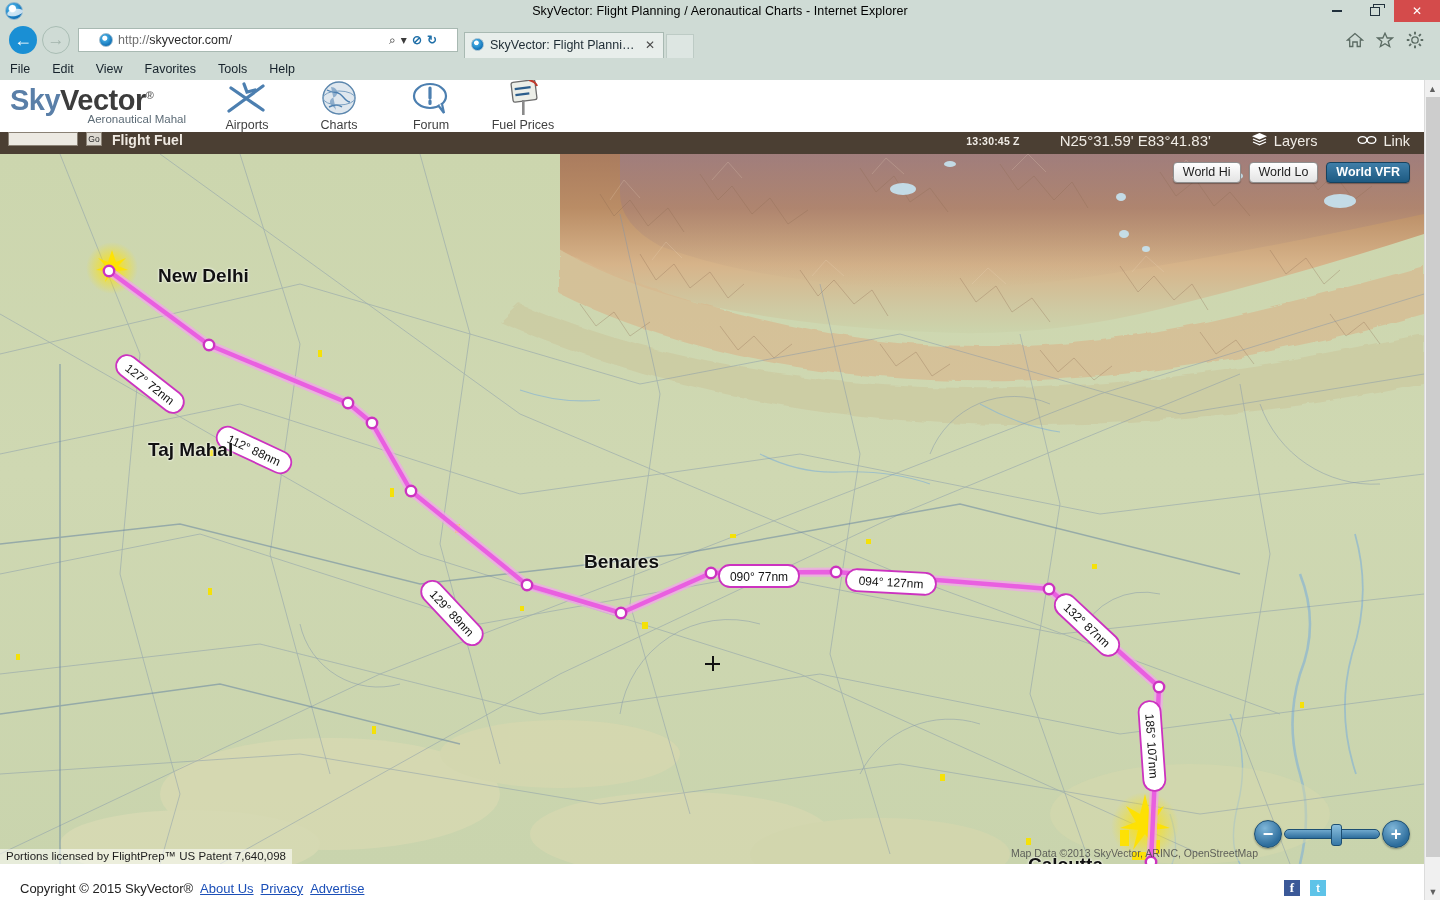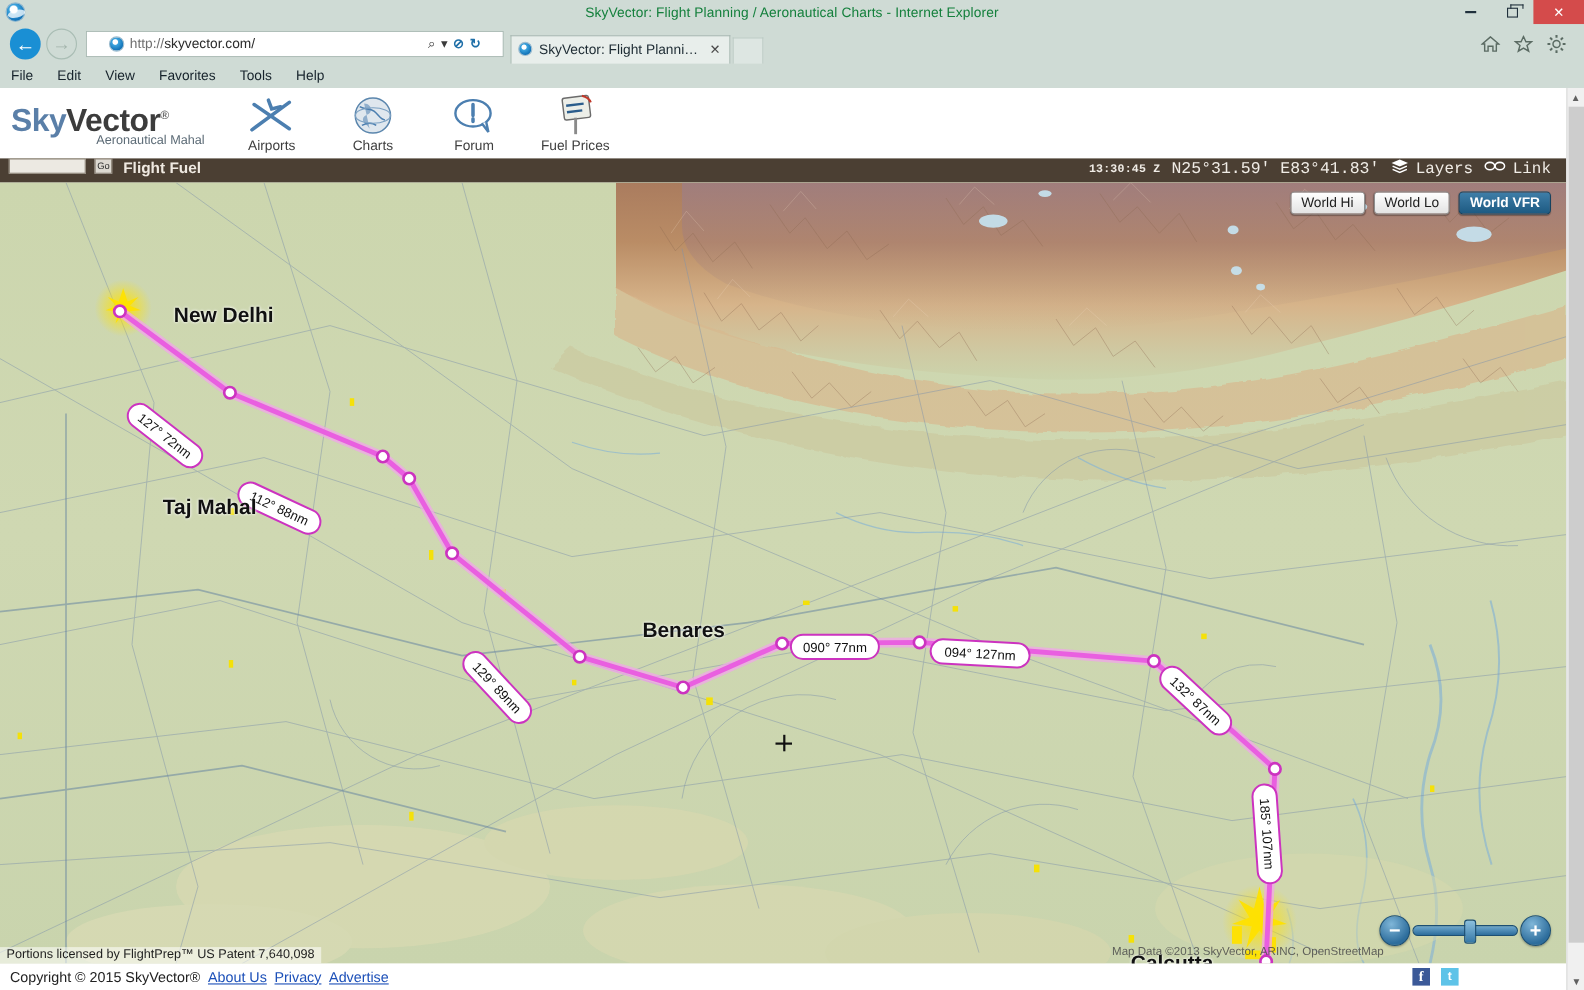--- a/index.html
+++ b/index.html
@@ -20,21 +20,21 @@
     position: absolute; left: 5px; top: 2px; width: 18px; height: 18px;
     border-radius: 50%;
     background: radial-gradient(circle at 40% 35%, #ffffff 0 22%, #3ba3dd 30%, #1273b8 70%);
     border: 1px solid #8fb7cf;
   }
   .titlebar .ie-logo::after {
     content: ""; position: absolute; left: 1px; top: 6px; width: 16px; height: 7px;
     border-radius: 50%; background: rgba(255,255,255,0.75);
     transform: rotate(-12deg);
   }
-  .title-text { font-size: 12.5px; color: #15803d; letter-spacing: .1px; }
+  .title-text { font-size: 12.5px; color: #000000; letter-spacing: .1px; }
 
   .winbtns { position: absolute; right: 0; top: 0; height: 22px; display: flex; }
   .winbtn {
     width: 38px; height: 22px; display: flex; align-items: center; justify-content: center;
     font-size: 12px; color: #20303c;
   }
   .winbtn.close { background: #d44b4b; color: #fff; width: 46px; }
   .winbtn .min-glyph { display:block; width: 10px; height: 2px; background: #20303c; }
   .winbtn .max-glyph { display:block; width: 10px; height: 9px; border: 1.6px solid #20303c; position: relative; }
   .winbtn .max-glyph::before { content:""; position:absolute; left:1.5px; top:-4px; width:10px; height:3px; border:1.6px solid #20303c; border-bottom:none;}
@@ -95,21 +95,21 @@
   }
   .menubar .mi { padding: 1px 2px; }
 
   
   .page {
     position: absolute; top: 80px; left: 0; width: 1424px; height: 820px; background: #fff;
     overflow: hidden;
   }
 
   
-  .sv-header { height: 64px; background: #fff; display: flex; align-items: center; padding-left: 10px; }
+  .sv-header { height: 52px; background: #fff; display: flex; padding-left: 10px; }
   .sv-logo { width: 182px; }
   .sv-logo .lg1 { font-size: 29px; font-weight: bold; letter-spacing: -.5px; line-height: 30px; }
   .sv-logo .lg1 .sky { color: #5a7fa8; }
   .sv-logo .lg1 .vec { color: #3c3c3c; }
   .sv-logo .lg1 .reg { font-size: 11px; vertical-align: super; color: #6b6b6b; }
   .sv-logo .lg2 { font-size: 11.5px; color: #5c6b76; text-align: right; padding-right: 6px; margin-top: -2px; }
 
   .sv-navitems { display: flex; align-items: flex-end; gap: 26px; margin-left: 22px; }
   .sv-nav { width: 66px; text-align: center; }
   .sv-nav .ico { height: 38px; display: flex; align-items: center; justify-content: center; }
@@ -122,21 +122,21 @@
   }
   .fp-input {
     width: 70px; height: 14px; background: #ece9e2; border: 1px solid #8a8175; margin-left: 8px;
   }
   .fp-go {
     margin-left: 8px; width: 16px; height: 14px; background: #ddd9d1; border: 1px solid #8d8478;
     font-size: 8.5px; color: #2a2a2a; display: flex; align-items: center; justify-content: center;
     font-family: "Liberation Sans", sans-serif;
   }
   .fp-label { margin-left: 10px; font-size: 14px; font-weight: bold; color: #efe9e1; }
-  .tb-right { margin-left: auto; display: flex; align-items: center; gap: 10px; padding-right: 14px; font-family: Liberation Mono, monospace; }
+  .tb-right { margin-left: auto; display: flex; align-items: center; gap: 40px; padding-right: 14px; }
   .tb-time { font-size: 10.5px; font-weight: bold; letter-spacing: .2px; }
   .tb-coords { font-size: 15px; }
   .tb-item { display: flex; align-items: center; gap: 6px; font-size: 14.5px; }
 
   
   .map {
     position: relative; width: 1424px; height: 710px; overflow: hidden;
     background: #cfd8b4;
   }
   svg.mapsvg { position: absolute; inset: 0; }
@@ -182,21 +182,21 @@
     background: linear-gradient(#6fa8cd, #2d6d9c); border: 1px solid #1d4f73;
   }
   .zhandle {
     position: absolute; left: 46px; top: -6px; width: 11px; height: 22px; border-radius: 3px;
     background: linear-gradient(#8cc0de, #3577a6); border: 1px solid #1d4f73;
   }
 
   
   .footer {
     position: absolute; left: 0; bottom: 0; width: 1424px; height: 24px; background: #fff;
-    display: flex; align-items: center; padding-left: 9px; gap: 7px; font-size: 13px; color: #222;
+    display: flex; align-items: center; padding-left: 20px; gap: 7px; font-size: 13px; color: #222;
   }
   .footer a { color: #1b4fb8; text-decoration: underline; }
   .footer-social { margin-left: auto; display: flex; gap: 10px; padding-right: 98px; }
   .fb { width: 16px; height: 16px; background: #3b5998; color: #fff; font-weight: bold;
         font-size: 13px; font-family: "Liberation Serif", serif; text-align: center; line-height: 16px; }
   .tw { width: 16px; height: 16px; background: #5ec3e8; color: #fff; font-weight: bold;
         font-size: 11px; text-align: center; line-height: 16px; }
 
   
   .vscroll {

